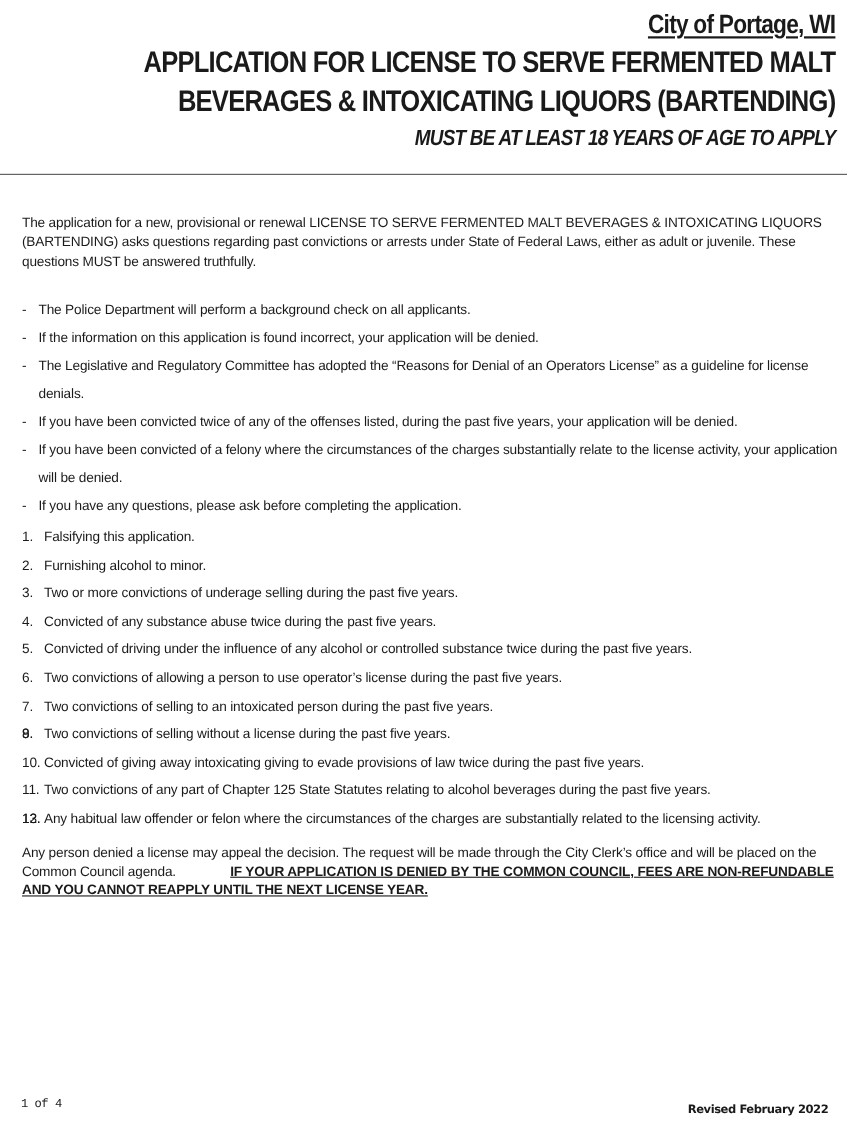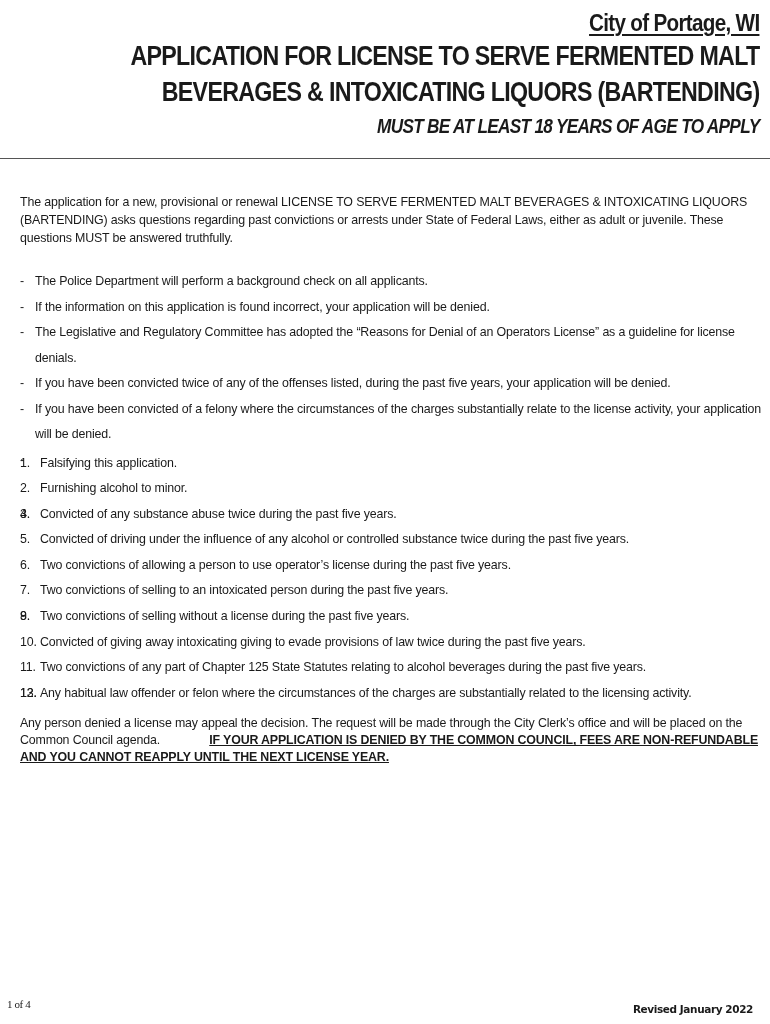--- a/index.html
+++ b/index.html
@@ -105,24 +105,24 @@
     margin-top: 9px;
     line-height: 17px;
   }
   .appeal .strong {
     font-weight: bold;
     text-decoration: underline;
     margin-left: 46px;
   }
   .footer-left {
     position: absolute;
-    left: 7px;
+    left: 19px;
     top: 998px;
     font-size: 11px;
-    font-family: Liberation Serif, serif;
+    font-family: Liberation Mono, monospace;
     letter-spacing: -0.4px;
   }
   .footer-right {
     position: absolute;
     right: 17px;
     top: 1003px;
     font-size: 10.5px;
     font-weight: bold;
     font-family: "DejaVu Sans", sans-serif;
     letter-spacing: -0.4px;
@@ -142,36 +142,36 @@
 
 <div class="content">
   <p class="intro">The application for a new, provisional or renewal LICENSE TO SERVE FERMENTED MALT BEVERAGES &amp; INTOXICATING LIQUORS (BARTENDING) asks questions regarding past convictions or arrests under State of Federal Laws, either as adult or juvenile.  These questions MUST be answered truthfully.</p>
 
   <ul class="bullets">
     <li><span class="dash">-</span><span>The Police Department will perform a background check on all applicants.</span></li>
     <li><span class="dash">-</span><span>If the information on this application is found incorrect, your application will be denied.</span></li>
     <li><span class="dash">-</span><span>The Legislative and Regulatory Committee has adopted the “Reasons for Denial of an Operators License” as a guideline for license denials.</span></li>
     <li><span class="dash">-</span><span>If you have been convicted twice of any of the offenses listed, during the past five years, your application will be denied.</span></li>
     <li><span class="dash">-</span><span>If you have been convicted of a felony where the circumstances of the charges substantially relate to the license activity, your application will be denied.</span></li>
-    <li><span class="dash">-</span></li>
+    <li><span class="dash">-</span><span>If you have any questions, please ask before completing the application.</span></li>
   </ul>
 
   <ol class="reasons">
     <li><span class="num">1.</span><span>Falsifying this application.</span></li>
     <li><span class="num">2.</span><span>Furnishing alcohol to minor.</span></li>
-    <li><span class="num">3.</span></li>
+    <li><span class="num">3.</span><span>Two or more convictions of underage selling during the past five years.</span></li>
     <li><span class="num">4.</span><span>Convicted of any substance abuse twice during the past five years.</span></li>
     <li><span class="num">5.</span><span>Convicted of driving under the influence of any alcohol or controlled substance twice during the past five years.</span></li>
     <li><span class="num">6.</span><span>Two convictions of allowing a person to use operator’s license during the past five years.</span></li>
     <li><span class="num">7.</span><span>Two convictions of selling to an intoxicated person during the past five years.</span></li>
     <li><span class="num">8.</span></li>
     <li><span class="num">9.</span><span>Two convictions of selling without a license during the past five years.</span></li>
     <li><span class="num">10.</span><span>Convicted of giving away intoxicating giving to evade provisions of law twice during the past five years.</span></li>
     <li><span class="num">11.</span><span>Two convictions of any part of Chapter 125 State Statutes relating to alcohol beverages during the past five years.</span></li>
     <li><span class="num">12.</span></li>
     <li><span class="num">13.</span><span>Any habitual law offender or felon where the circumstances of the charges are substantially related to the licensing activity.</span></li>
   </ol>
 
   <p class="appeal"><span>Any person denied a license may appeal the decision.  The request will be made through the City Clerk’s office and will be placed on the Common Council agenda.  </span><span class="strong">IF YOUR APPLICATION IS DENIED BY THE COMMON COUNCIL, FEES ARE NON-REFUNDABLE AND YOU CANNOT REAPPLY UNTIL THE NEXT LICENSE YEAR.</span></p>
 </div>
 
 <div class="footer-left">1 of 4</div>
-<div class="footer-right">Revised January 2022</div>
+<div class="footer-right">Revised February 2022</div>
 
 </body></html>

